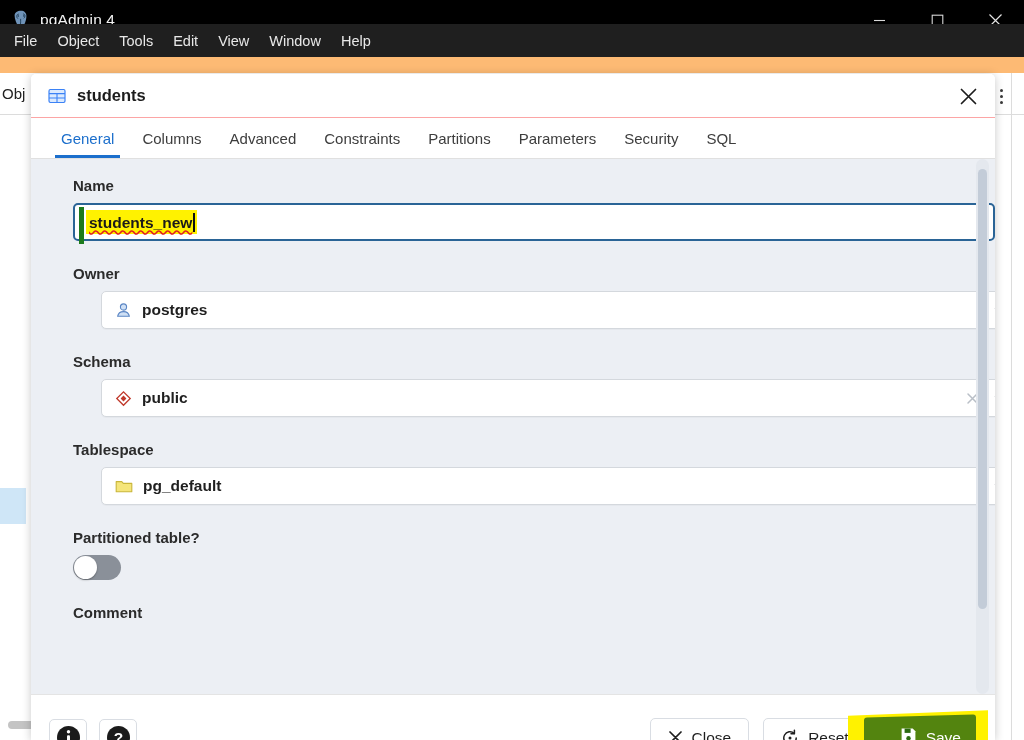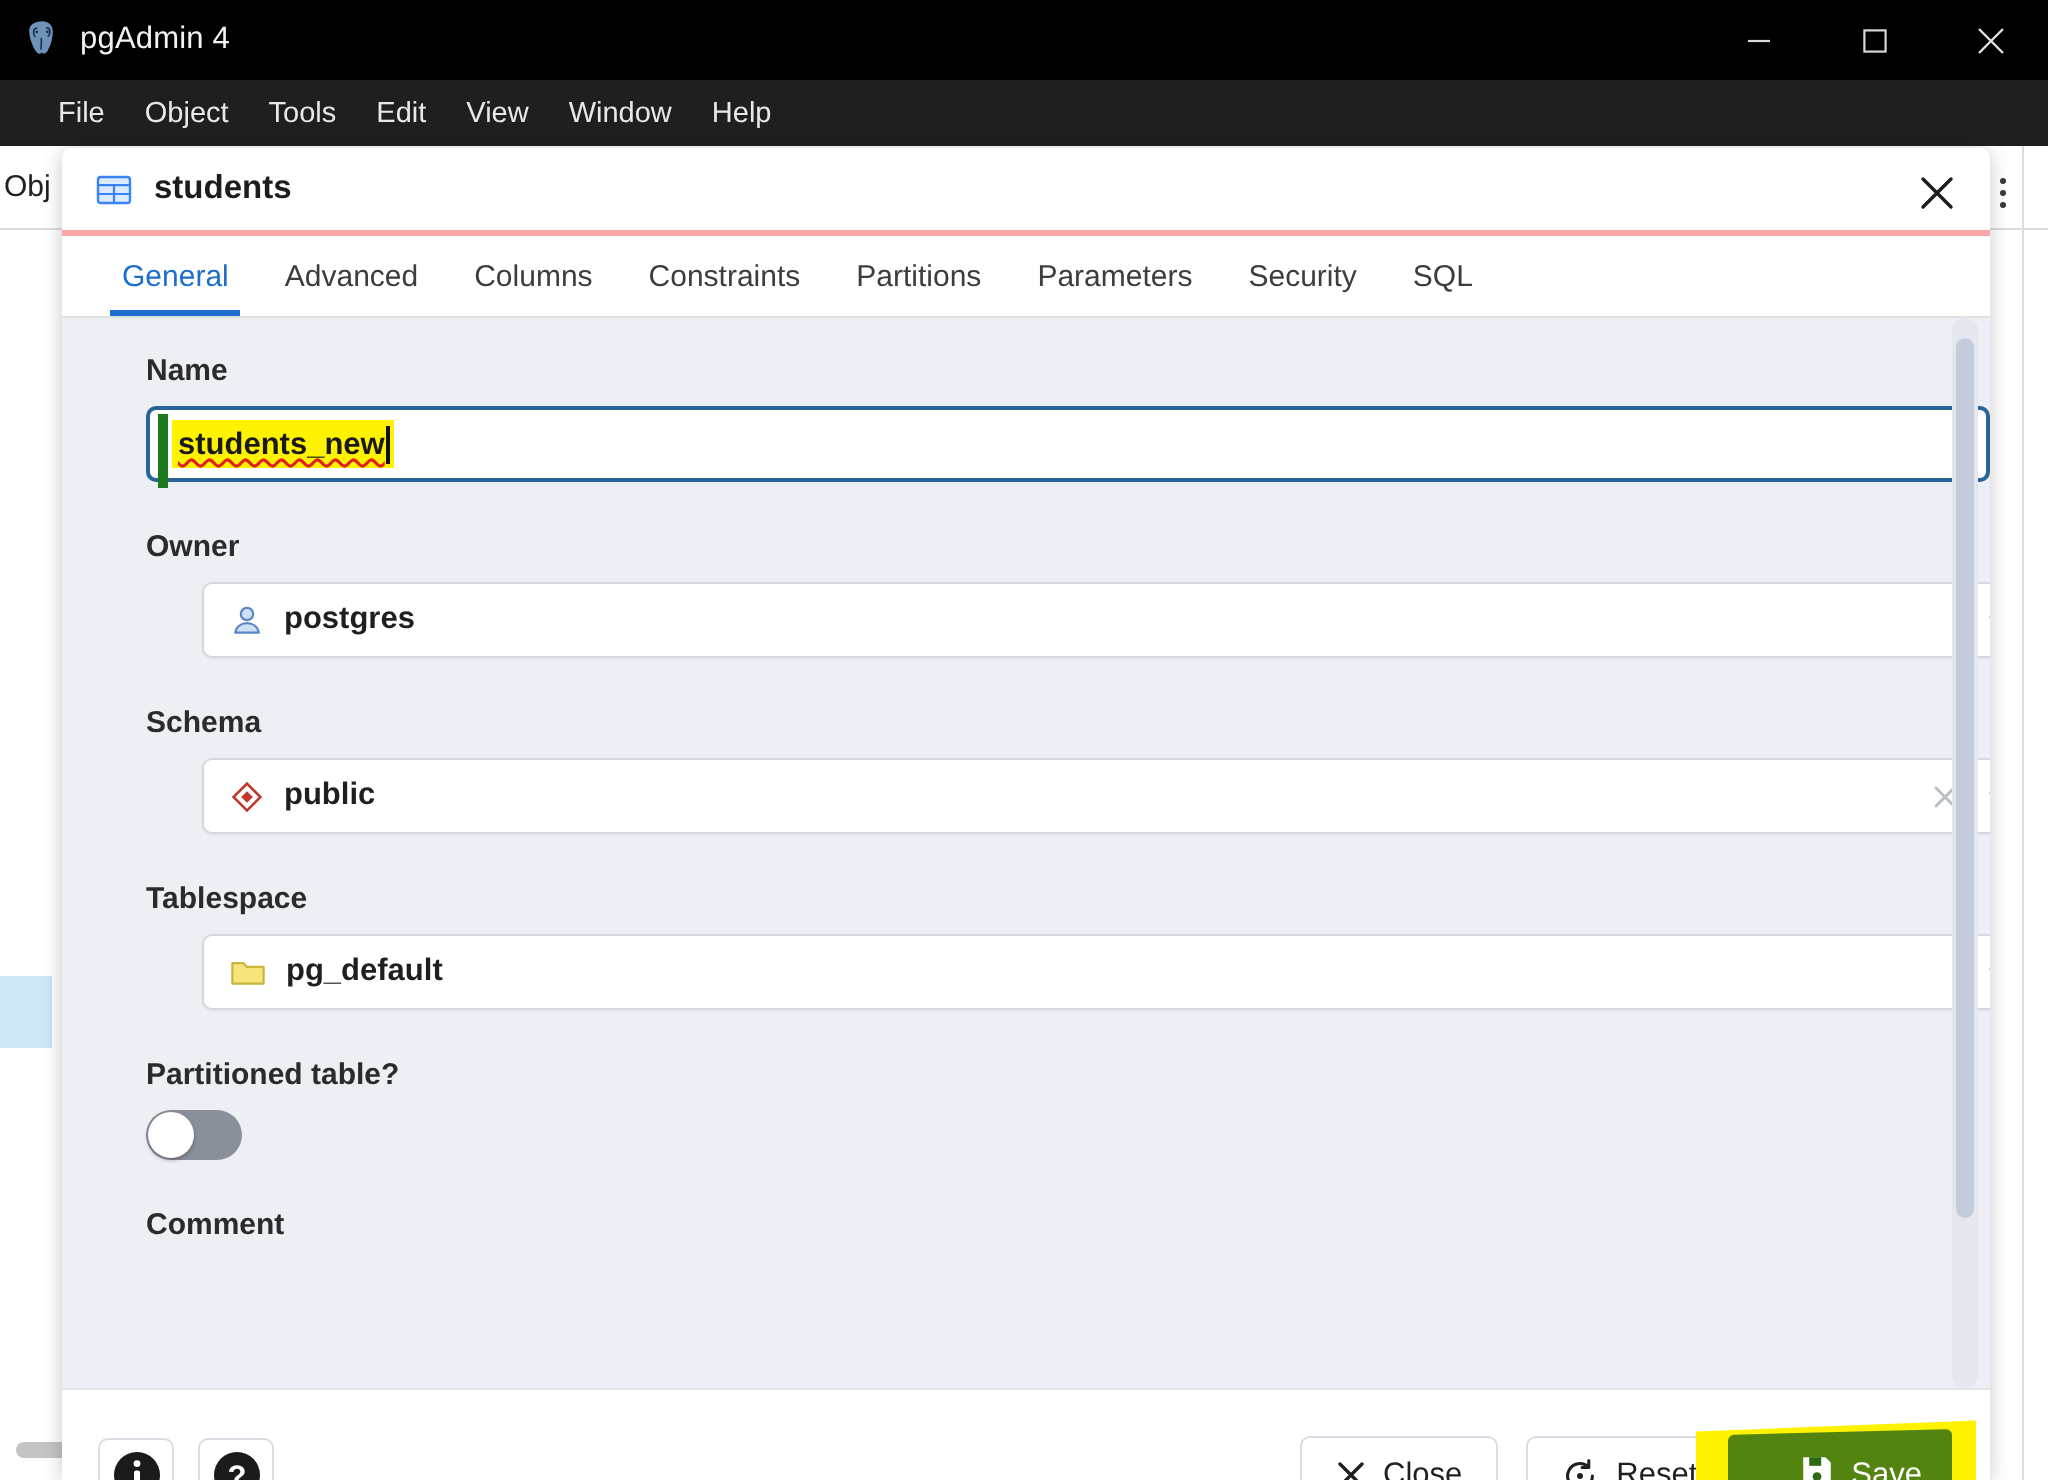--- a/index.html
+++ b/index.html
@@ -41,25 +41,25 @@
   }
   .win-btn {
     width: 58px; height: 40px;
     display: flex; align-items: center; justify-content: center;
     color: #d8d8d8;
   }
   .win-btn svg { display: block; }
 
   
   .menubar {
-    position: absolute; left: 0; top: 40px;
+    position: absolute; left: 0; top: 24px;
     width: 1024px; height: 33px;
     background: #1f1f1f;
     display: flex; align-items: center;
-    padding-left: 19px;
+    padding-left: 4px;
   }
   .menu-item {
     color: #e8e8e8;
     font-size: 14.5px;
     padding: 4px 10px;
     white-space: nowrap;
   }
 
   
   .workspace {
@@ -107,21 +107,21 @@
     background: #ffffff;
     border-radius: 5px 5px 0 0;
     box-shadow: 0 1px 10px rgba(0,0,0,.22);
     overflow: hidden;
   }
   .dlg-header {
     position: relative;
     height: 44px;
     background: #ffffff;
     display: flex; align-items: center;
-    border-bottom: 3px solid #fca5a5;
+    border-bottom: 1px solid #fca5a5;
     text-align: right;
   }
   .dlg-header-icon {
     margin-left: 17px; width: 18px; height: 18px;
     display: flex; align-items: center;
   }
   .dlg-header-title {
     margin-left: 11px;
     font-size: 16.5px; font-weight: bold;
     color: #1c1c1c;
@@ -412,22 +412,22 @@
       <span class="dlg-header-title">students</span>
       <div class="dlg-close">
         <svg width="19" height="19" viewBox="0 0 19 19">
             <path d="M2.5 2.5l14 14M16.5 2.5l-14 14" stroke="#1c1c1c" stroke-width="1.7" stroke-linecap="round"></path>
           </svg>
       </div>
     </div>
 
     <div class="dlg-tabs">
       <div class="tab active">General</div>
+      <div class="tab">Columns</div>
       <div class="tab">Advanced</div>
-      <div class="tab">Columns</div>
       <div class="tab">Constraints</div>
       <div class="tab">Partitions</div>
       <div class="tab">Parameters</div>
       <div class="tab">Security</div>
       <div class="tab">SQL</div>
     </div>
 
     <div class="dlg-body">
       <div class="form-area">
 

